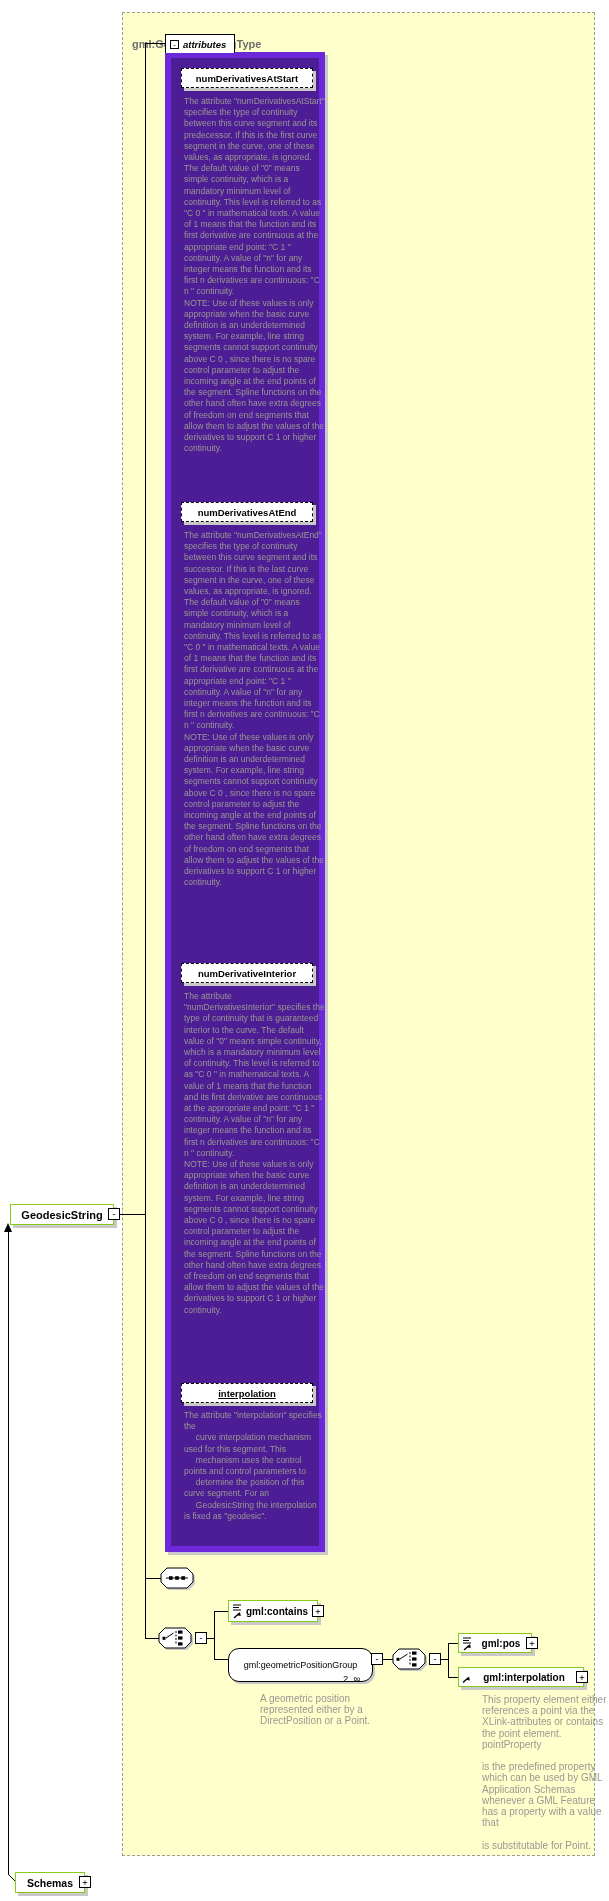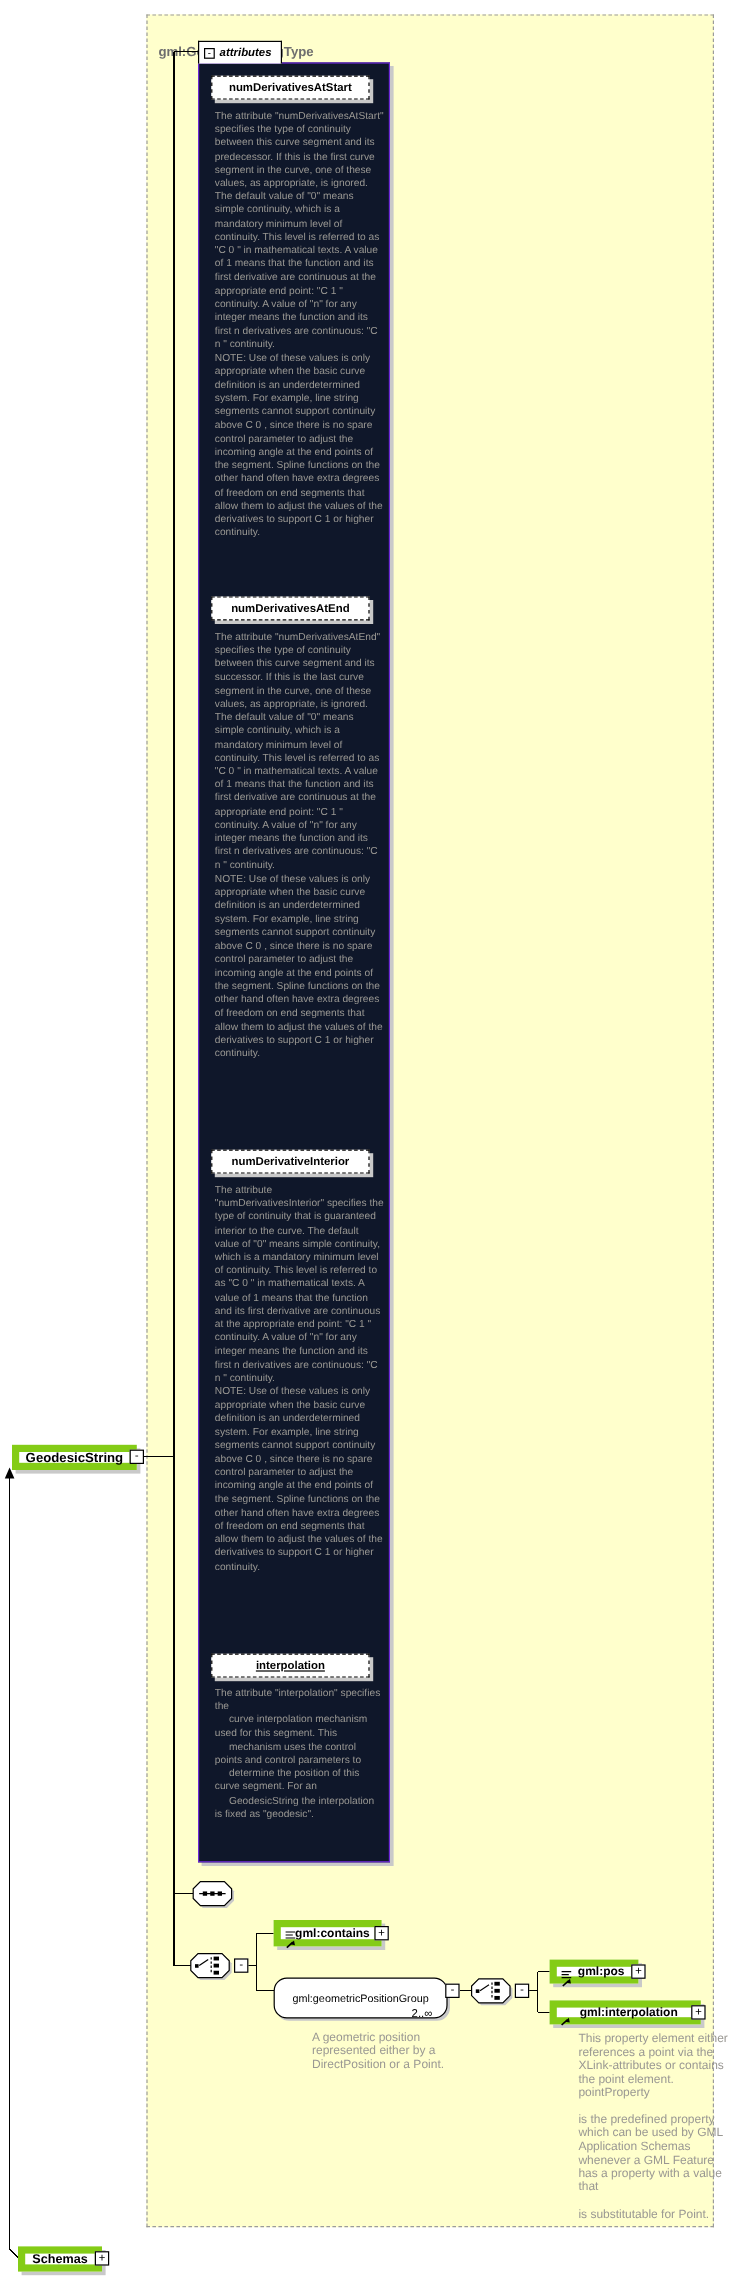--- a/index.html
+++ b/index.html
@@ -11,29 +11,29 @@
   .type-label{position:absolute;left:132px;top:16px;font-size:11px;font-weight:bold;color:#6e6e6e;margin-top:22px;}
   
   #wires{position:absolute;left:0;top:0;z-index:2;}
   
   .attrs-tab{position:absolute;left:165px;top:34px;width:70px;height:19px;background:#fff;
              border:1px solid #000;border-bottom:none;z-index:4;display:flex;align-items:center;gap:4px;
              padding-left:4px;box-sizing:border-box;}
   .attrs-tab .lbl{font-size:9.5px;font-weight:bold;font-style:italic;color:#000;}
   .mini-toggle{width:9px;height:9px;border:1px solid #000;background:#fff;font-size:8px;line-height:7px;
                text-align:center;box-sizing:border-box;}
-  .attrs-body{position:absolute;left:165px;top:52px;width:160px;height:1500px;background:#0f172a;
-              border:1px solid #6d28d9;box-shadow:3px 3px 0 #c9c9c9;z-index:3;box-sizing:border-box;}
+  .attrs-body{position:absolute;left:165px;top:52px;width:160px;height:1500px;background:#4c1d95;
+              border:6px solid #6d28d9;box-shadow:3px 3px 0 #c9c9c9;z-index:3;box-sizing:border-box;}
   .attr-box{position:absolute;left:10px;width:132px;height:20px;border:1px dashed #000;background:#fff;
             box-shadow:3px 3px 0 #c9c9c9;font-size:9.5px;font-weight:bold;color:#000;text-align:center;
             line-height:19px;box-sizing:border-box;white-space:nowrap;overflow:hidden;}
   .attr-doc{position:absolute;left:13px;width:141px;color:#9a9893;font-size:8.5px;line-height:11.2px;
             white-space:pre-wrap;overflow:hidden;}
   
-  .ebox{position:absolute;background:#fff;border:6px solid #84cc16;box-shadow:3px 3px 0 #c9c9c9;
+  .ebox{position:absolute;background:#fff;border:1px solid #84cc16;box-shadow:3px 3px 0 #c9c9c9;
         z-index:3;display:flex;align-items:center;justify-content:center;font-size:10px;font-weight:bold;
         color:#000;box-sizing:border-box;}
   .ebox.root{font-size:11px;}
   .gbox{position:absolute;background:#fff;border:1px solid #000;border-radius:11px;
         box-shadow:2px 2px 0 #c9c9c9;z-index:3;display:flex;align-items:center;justify-content:center;
         font-size:9px;color:#000;box-sizing:border-box;}
   .toggle{position:absolute;width:12px;height:12px;background:#fff;border:1px solid #000;z-index:5;
           font-size:9px;line-height:10px;text-align:center;box-sizing:border-box;color:#000;
           font-family:"DejaVu Sans Mono",monospace;}
   .compositor{position:absolute;z-index:3;}

